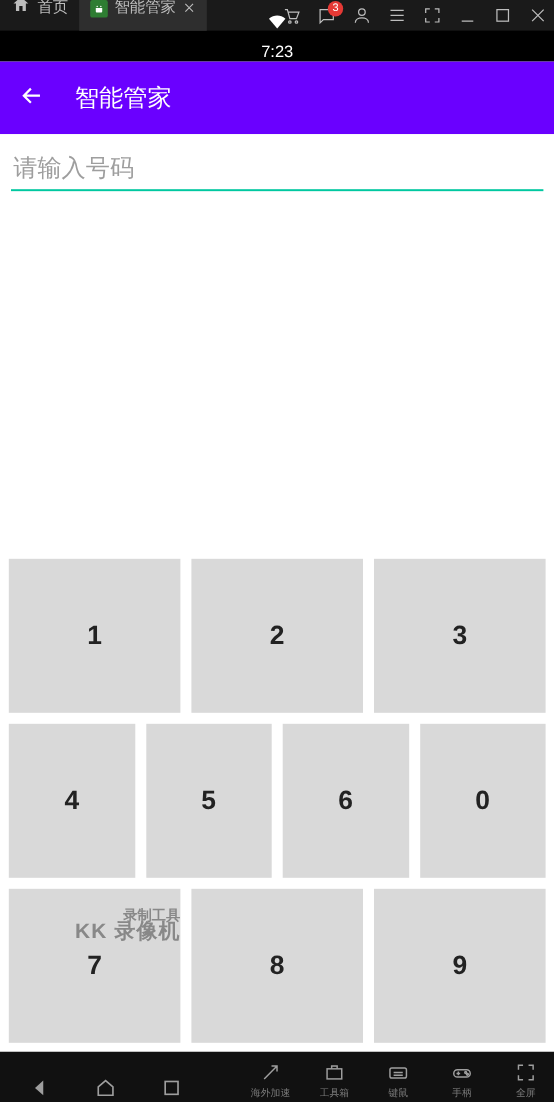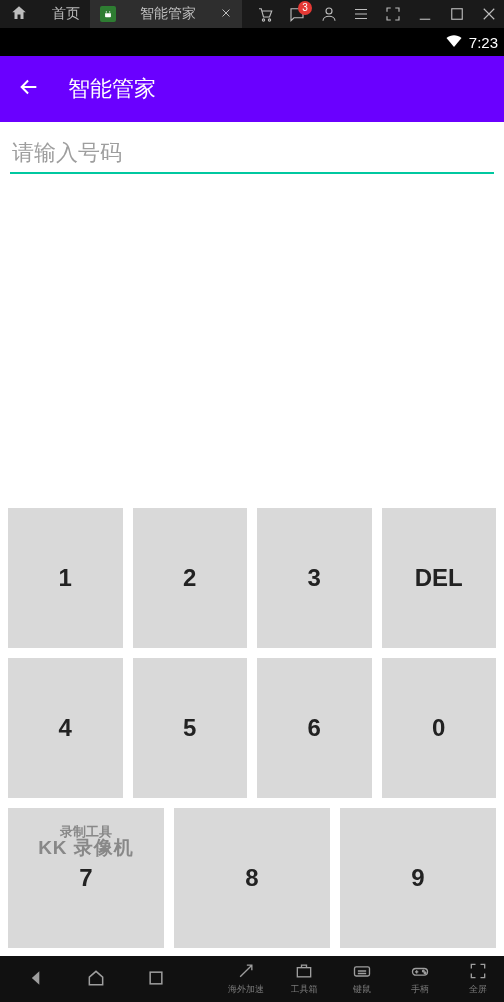--- a/index.html
+++ b/index.html
@@ -1,34 +1,34 @@
 <!DOCTYPE html>
 <html><head>
 <meta charset="utf-8">
 <style>
   * { margin: 0; padding: 0; box-sizing: border-box; font-family: -apple-system, "Helvetica Neue", Arial, sans-serif; }
   html, body { width: 504px; height: 1002px; background: #000; overflow: hidden; }
 
   
   .emu-top { height: 28px; background: #1a1a1a; display: flex; align-items: center; color: #bdbdbd; font-size: 14px; }
   .emu-top .tab-group { display: flex; align-items: center; height: 100%; }
-  .emu-top .tab { display: flex; align-items: center; height: 100%; padding: 12px 10px; gap: 24px; }
+  .emu-top .tab { display: flex; align-items: flex-end; height: 100%; padding: 12px 10px; gap: 6px; }
   .emu-top .tab.active { background: #2e2e2e; }
   .emu-top .home-icon svg { width: 18px; height: 18px; fill: #bdbdbd; }
   .emu-top .app-icon { width: 16px; height: 16px; background: #2e7d32; border-radius: 2px; display:flex;align-items:center;justify-content:center;}
   .emu-top .app-icon svg{width:10px;height:10px;fill:#fff;}
   .emu-top .tab-close svg { width: 12px; height: 12px; stroke: #bdbdbd; stroke-width: 2; fill: none; }
   .emu-top .spacer { flex: 1; }
   .emu-top .sys-icons { display: flex; align-items: center; gap: 14px; padding-right: 6px; }
   .emu-top .sys-icons .ico { width: 18px; height: 18px; position: relative; }
   .emu-top .sys-icons svg { width: 18px; height: 18px; stroke: #bdbdbd; fill: none; stroke-width: 1.5; }
   .badge { position: absolute; top: -4px; right: -6px; background: #e53935; color:#fff; font-size:10px; line-height:14px; min-width:14px; text-align:center; border-radius:7px; padding:0 2px;}
 
   
-  .status-bar { height: 28px; background: #000; display: flex; align-items: center; justify-content: flex-end; padding: 0 6px; color: #fff; font-size: 15px; gap: 6px;}
+  .status-bar { height: 28px; background: #000; display: flex; align-items: center; justify-content: flex-end; padding: 0 6px; color: #fff; font-size: 15px; gap: 6px; flex-direction: column;}
   .status-bar svg { width: 18px; height: 18px; fill: #fff; }
 
   
   .app-header { height: 66px; background: #6a00ff; display: flex; align-items: center; padding: 0 18px; color: #fff; gap: 28px;}
   .app-header svg { width: 22px; height: 22px; stroke: #fff; stroke-width: 2.2; fill: none; }
   .app-header .title { font-size: 22px; font-weight: 500; }
 
   
   .input-wrap { background: #fff; padding: 12px 10px 0 10px; }
   .input-field { width: 100%; border: none; outline: none; font-size: 22px; color: #404040; padding: 6px 2px; background: transparent; }
@@ -39,25 +39,25 @@
   .middle-space { background: #fff; flex: 1; }
 
   
   .content-col { display:flex; flex-direction:column; height: calc(1002px - 28px - 28px - 46px); background:#fff;}
 
   
   .keypad { background: #fff; padding: 0 8px 8px 8px; }
   .keypad-row { display: flex; gap: 10px; margin-top: 10px; }
   .key { flex: 1; height: 140px; background: #d9d9d9; display: flex; align-items: center; justify-content: center; font-size: 24px; font-weight: 700; color: #222; position: relative; }
   .key.action { font-weight: 700; }
-  .watermark { position:absolute; top:16px; left:0; right:0; text-align:center; font-size:13px; line-height:16px; color:#888; font-weight:700; }
+  .watermark { position:absolute; top:16px; left:0; right:0; text-align:right; font-size:13px; line-height:16px; color:#888; font-weight:700; }
   .watermark .l2{ font-size:19px; letter-spacing:1px;}
 
   
-  .emu-bottom { height: 46px; background: #111; display: flex; align-items: center; color: #9e9e9e; font-size: 10px; }
+  .emu-bottom { height: 46px; background: #111; display: flex; align-items: flex-end; color: #9e9e9e; font-size: 10px; }
   .emu-bottom .nav { display: flex; align-items: center; gap: 40px; padding: 0 26px; }
   .emu-bottom .nav svg { width: 20px; height: 20px; stroke: #9e9e9e; fill: none; stroke-width: 1.8; }
   .emu-bottom .tools { display:flex; align-items:flex-end; gap: 18px; padding: 0 6px 2px 6px; margin-left:auto;}
   .emu-bottom .tool { display:flex; flex-direction:column; align-items:center; gap:2px; width:40px;}
   .emu-bottom .tool svg { width:20px; height:20px; stroke:#9e9e9e; fill:none; stroke-width:1.6;}
   .emu-bottom .tool span { font-size:9px; color:#7a7a7a; white-space:nowrap; overflow:hidden;}
 </style>
 </head>
 <body>
 
@@ -151,23 +151,20 @@
     <div class="keypad-row">
       <div class="key">
           <span>1</span>
         </div>
       <div class="key">
           <span>2</span>
         </div>
       <div class="key">
           <span>3</span>
         </div>
-      <div class="key action">
-          <span>DEL</span>
-        </div>
     </div>
     <div class="keypad-row">
       <div class="key">
           <span>4</span>
         </div>
       <div class="key">
           <span>5</span>
         </div>
       <div class="key">
           <span>6</span>

